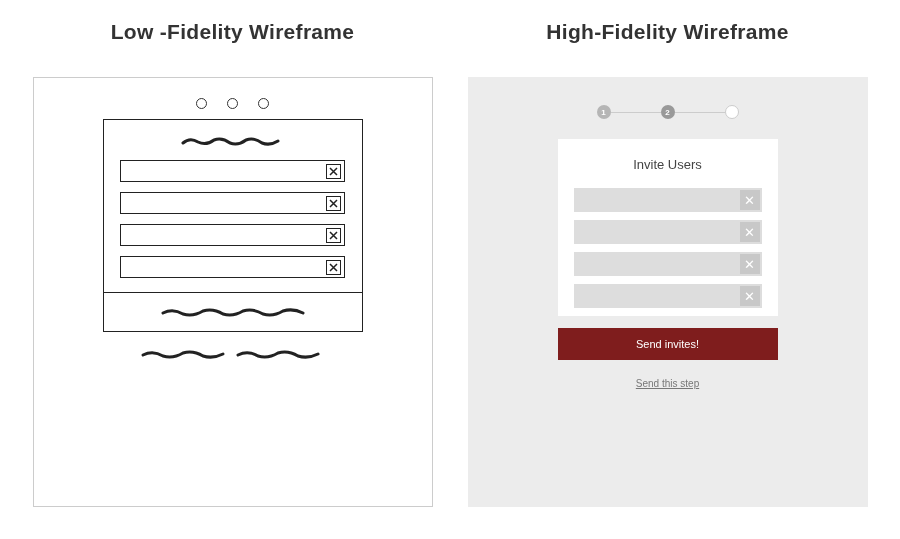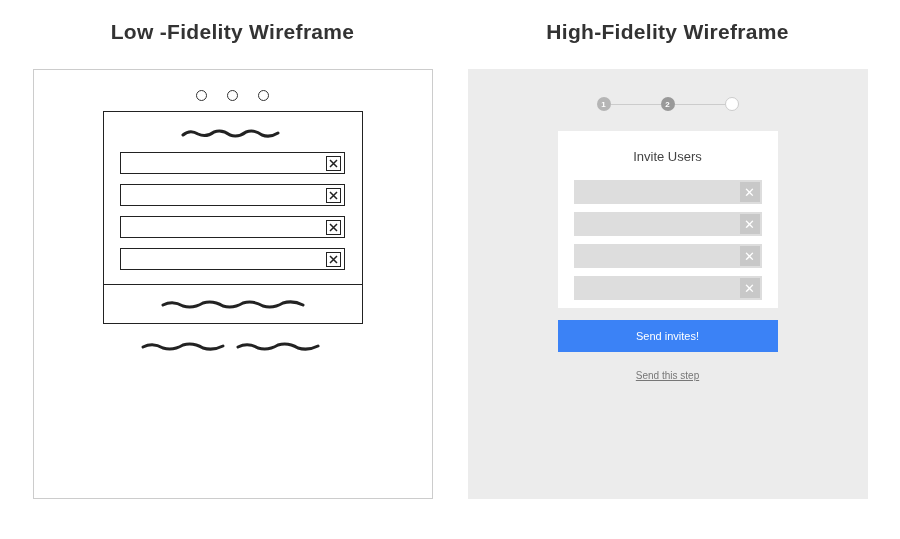--- a/index.html
+++ b/index.html
@@ -15,21 +15,21 @@
     .half {
       flex: 1;
       display: flex;
       flex-direction: column;
       align-items: center;
     }
     .title {
       font-size: 21px;
       font-weight: 600;
       color: #333;
-      margin-bottom: 25px;
+      margin-bottom: 33px;
       letter-spacing: 0.3px;
     }
     
     .lofi-frame {
       width: 400px;
       height: 430px;
       border: 1px solid #ccc;
       background: #fff;
       display: flex;
       flex-direction: column;
@@ -162,21 +162,21 @@
       display: flex;
       align-items: center;
       justify-content: center;
       font-size: 13px;
       color: #fff;
       line-height: 1;
     }
     .hifi-button {
       width: 220px;
       height: 32px;
-      background: #3b82f6;
+      background: #7f1d1d;
       color: #fff;
       font-size: 11px;
       display: flex;
       align-items: center;
       justify-content: center;
       margin-top: 12px;
       border: none;
     }
     .hifi-skip {
       font-size: 10px;

